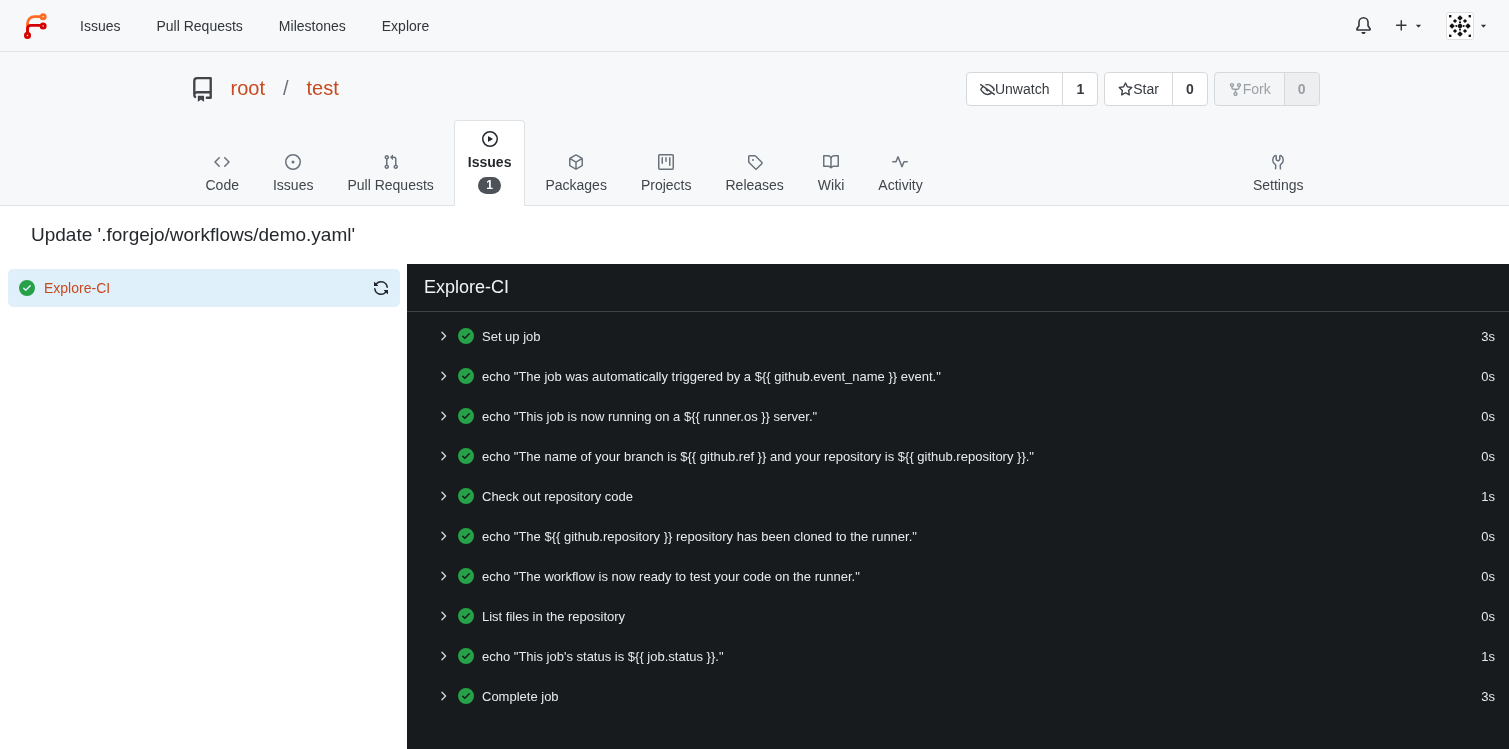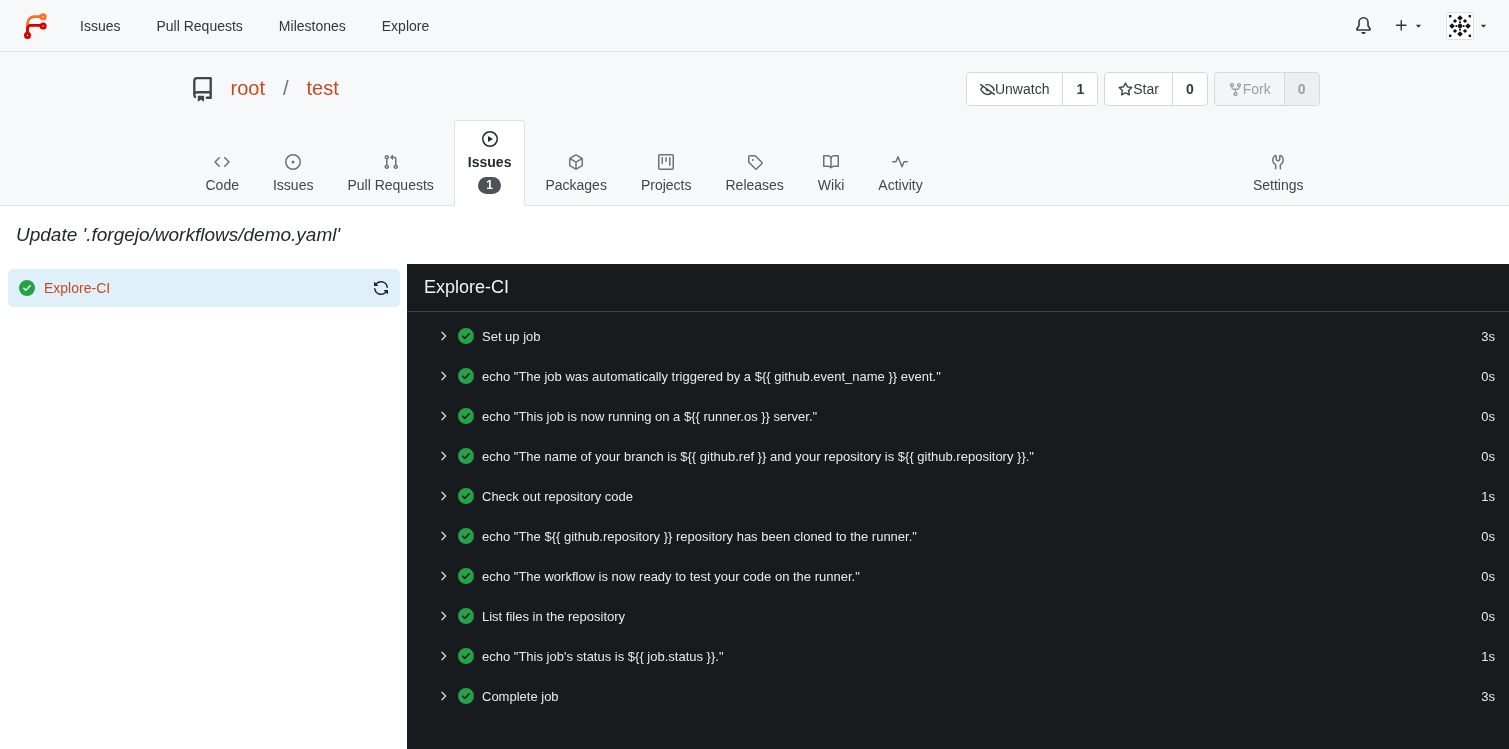--- a/index.html
+++ b/index.html
@@ -88,21 +88,21 @@
   }
   .tab.active svg { color: #24292e; }
   .tab-badge {
     background: #4c5257; color: #ffffff;
     font-size: 12px; font-weight: 600;
     border-radius: 9px; padding: 1px 8px; line-height: 15px;
   }
   .tab-settings { margin-left: auto; margin-right: 0; }
 
   
-  .run-title { padding: 18px 16px; font-style: italic; }
+  .run-title { padding: 18px 31px; }
   .run-title h1 { font-size: 19px; font-weight: 400; color: #24292e; }
 
   
   .run-body { display: flex; height: 526px; }
   .jobs-sidebar { width: 407px; flex: none; padding: 5px 7px 0 8px; background: #ffffff; }
   .job-item {
     height: 38px; border-radius: 5px;
     background: #dff0fb;
     display: flex; align-items: center; gap: 9px;
     padding: 0 11px; cursor: pointer;

